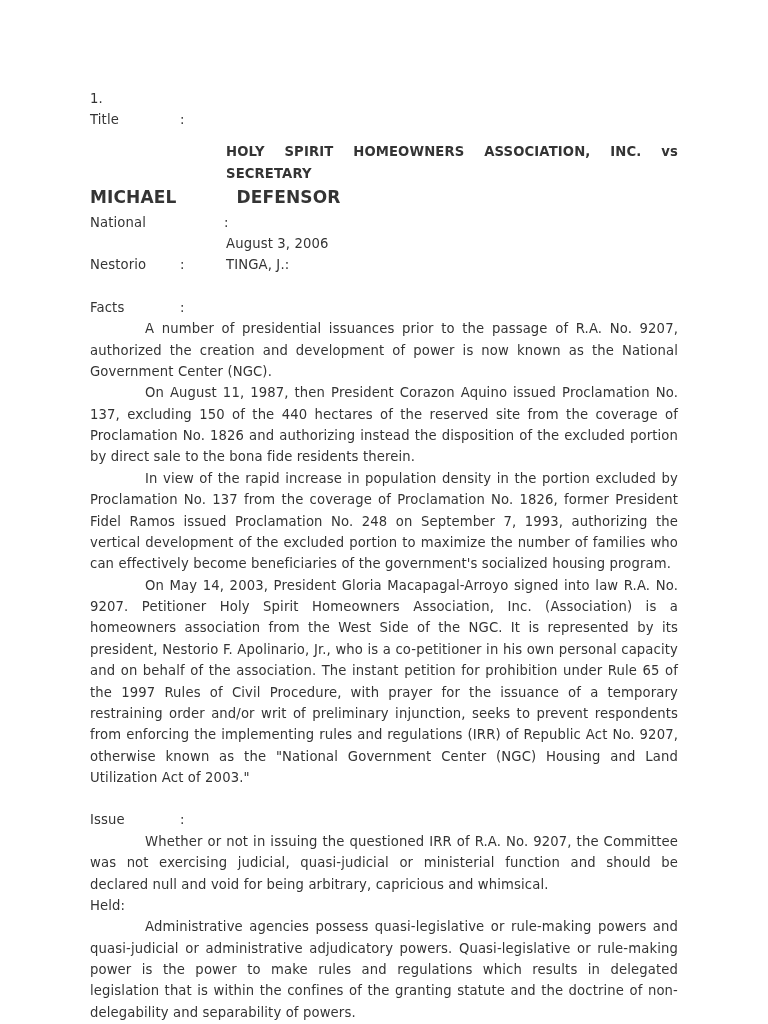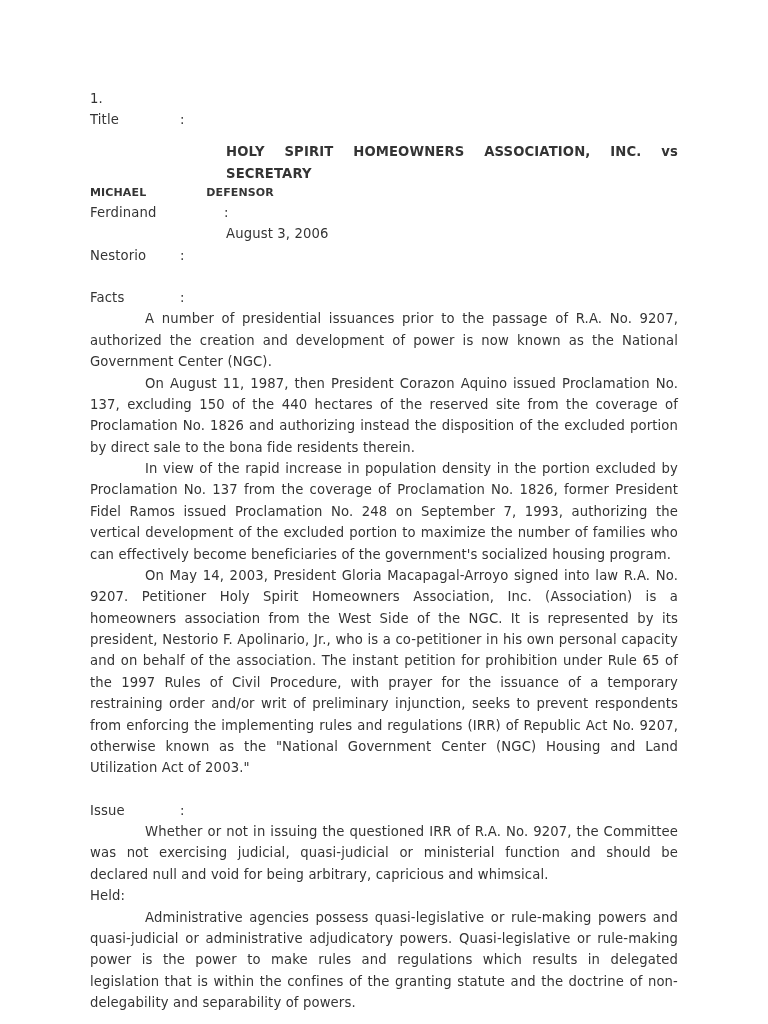--- a/index.html
+++ b/index.html
@@ -69,21 +69,21 @@
     font-weight: bold;
     text-align: justify;
     text-align-last: justify;
     width: 452px;
     white-space: normal;
     margin-top: 32px;
   }
   .title-wrap-line {
     display: flex;
     font-weight: bold;
-    font-size: 11px;
+    font-size: 17px;
     line-height: 1.62;
     width: 588px;
   }
   .title-wrap-left {
     flex: 0 0 auto;
   }
   .title-wrap-right {
     margin-left: 60px;
   }
 
@@ -122,33 +122,34 @@
       <span class="meta-colon">:</span>
       <span class="meta-value title-line">HOLY SPIRIT HOMEOWNERS ASSOCIATION, INC. vs SECRETARY</span>
     </div>
 
     <div class="title-wrap-line">
       <span class="title-wrap-left">MICHAEL</span>
       <span class="title-wrap-right">DEFENSOR</span>
     </div>
 
     <div class="meta-row">
-      <span class="meta-label">Ferdinand</span>
+      <span class="meta-label">National</span>
       <span class="meta-colon wide">:</span>
     </div>
 
     <div class="meta-row">
       <span class="meta-label"></span>
       <span class="meta-colon"></span>
       <span class="meta-value">August 3, 2006</span>
     </div>
 
     <div class="meta-row">
       <span class="meta-label">Nestorio</span>
       <span class="meta-colon">:</span>
+      <span class="meta-value">TINGA, J.:</span>
     </div>
 
     <div class="spacer-line"></div>
 
     <div class="meta-row">
       <span class="meta-label">Facts</span>
       <span class="meta-colon">:</span>
       <span class="meta-value"></span>
     </div>
 

